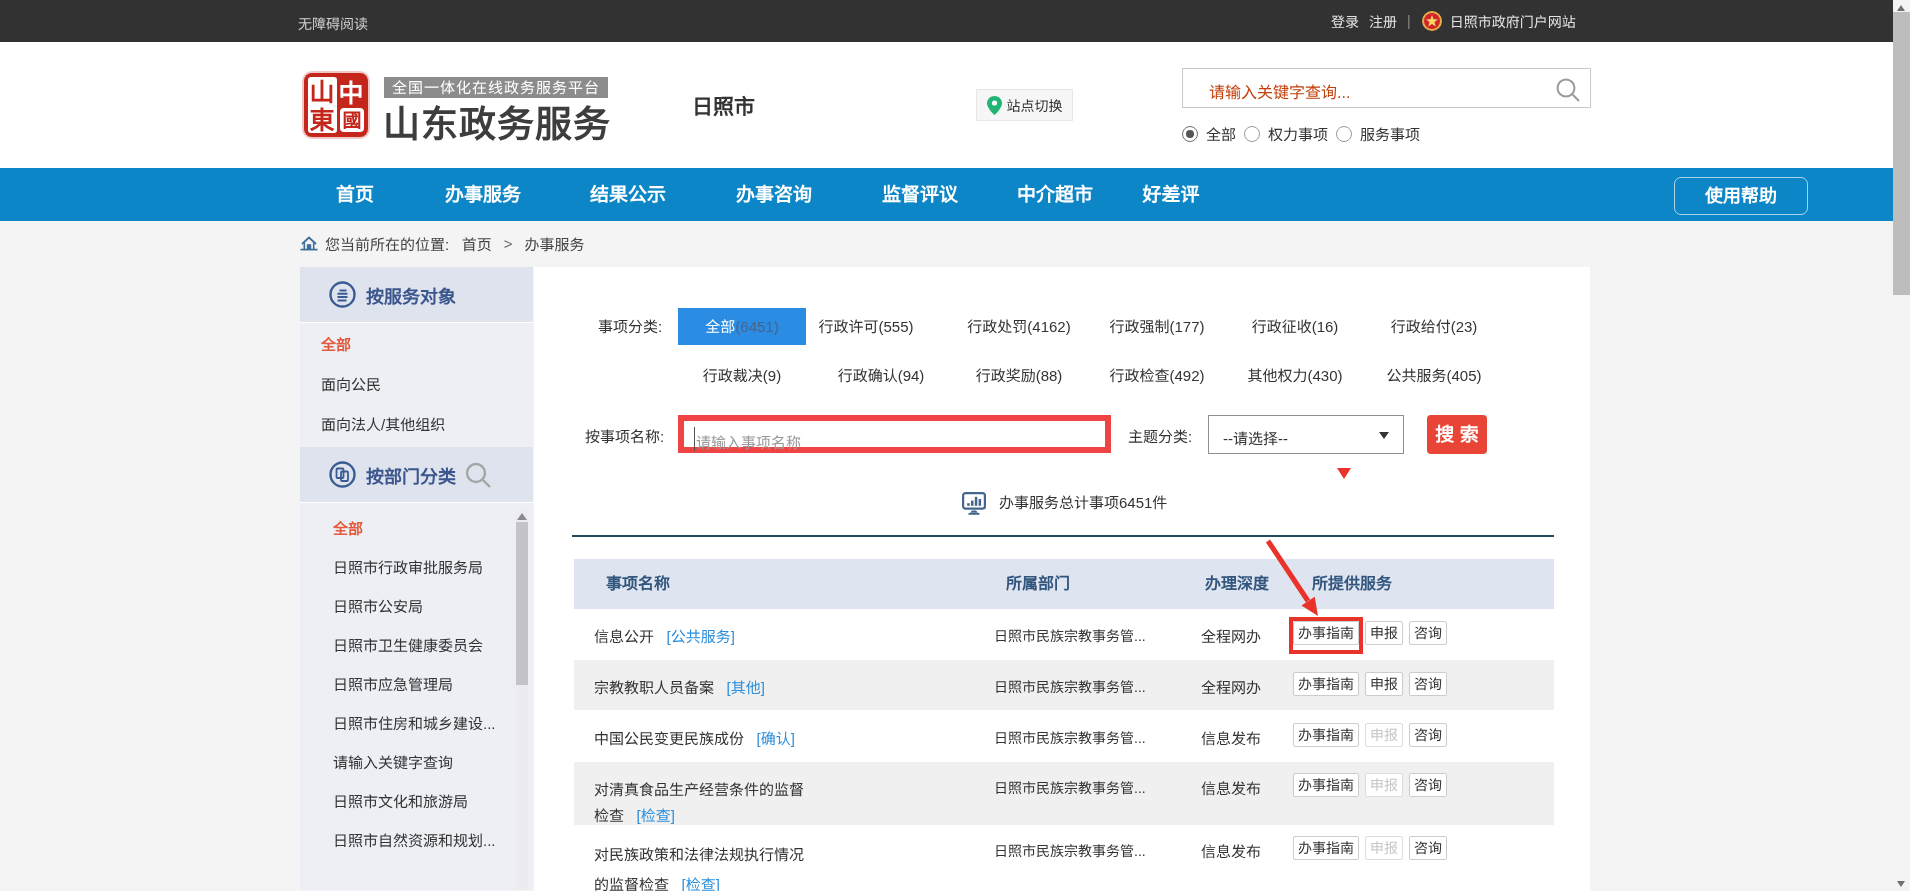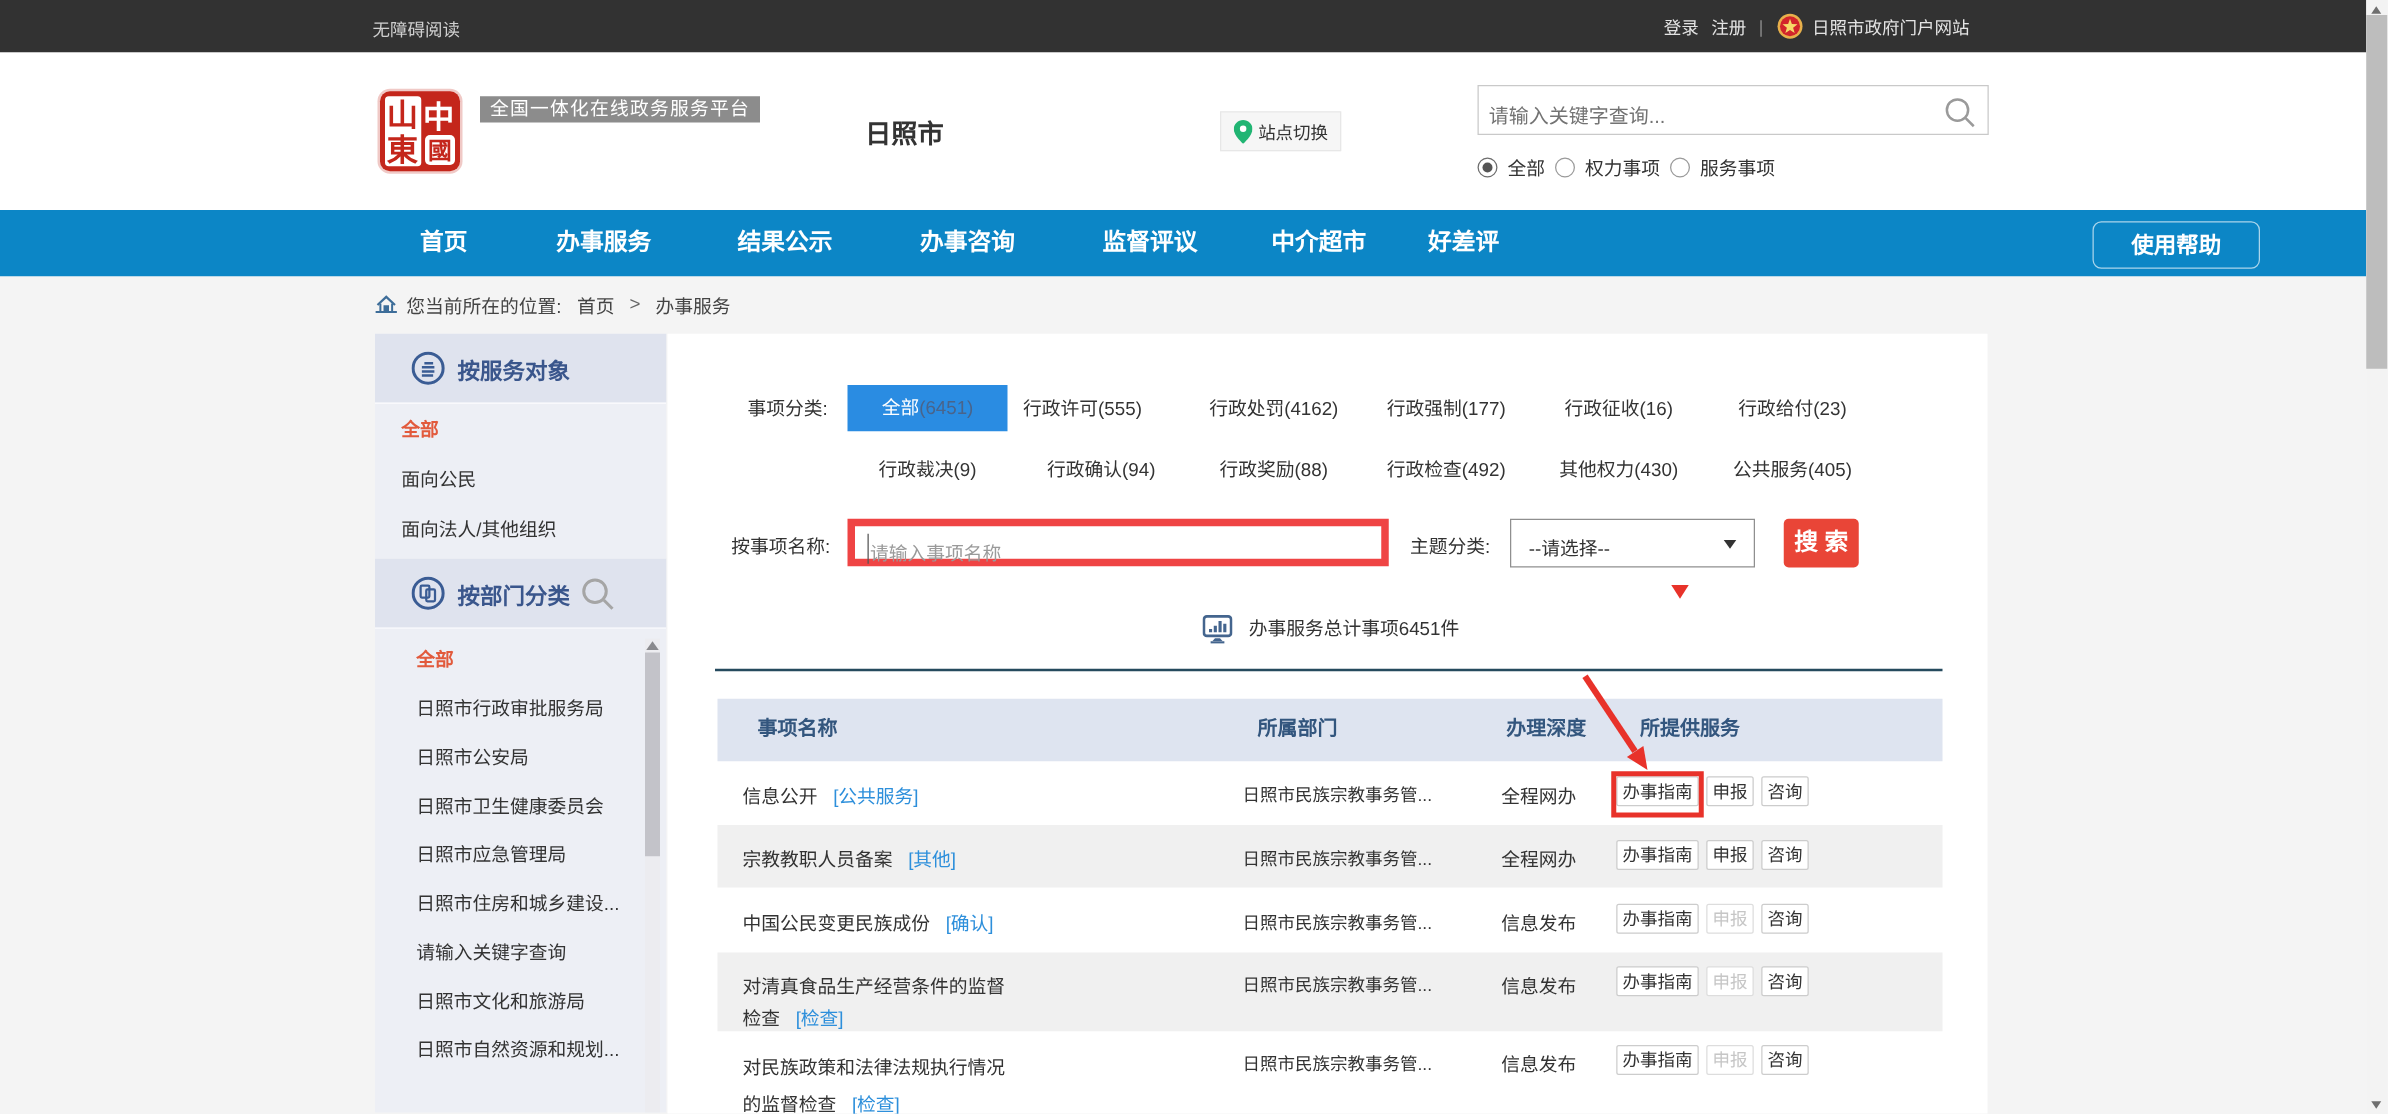--- a/index.html
+++ b/index.html
@@ -14,21 +14,21 @@
 #topbar .rgt span { margin-left:0; margin-right:10px; } #topbar .sep { margin:0 16px 0 9px; }
 #topbar .sep { color:#8a8a8a; }
 
 #header { left:0; top:42px; width:1893px; height:126px; background:#fff; }
 #seal { left:301px; top:28px; width:70px; height:70px; }
 #plat { left:384px; top:35px; width:224px; height:21px; background:#8c8c8c; color:#fff; font-size:15px; text-align:center; line-height:21px; letter-spacing:1px; }
 #bigname { left:383px; top:52px; width:230px; color:#3d3d3d; font-size:37px; font-weight:bold; letter-spacing:1px; white-space:nowrap; }
 #cityname { left:692px; top:48px; font-size:21px; font-weight:bold; color:#333; }
 #sitebtn { left:976px; top:47px; width:97px; height:32px; background:#f6f6f6; border:1px solid #e7e7e7; font-size:14px; color:#333; display:flex; align-items:center; justify-content:center; gap:5px; }
 #searchbox { left:1182px; top:26px; width:409px; height:40px; background:#fff; border:1px solid #c9c9c9; }
-#searchbox .ph { position:absolute; left:8px; top:10px; color:#737373; font-size:16px; }
+#searchbox .ph { position:absolute; left:26px; top:10px; color:#c2410c; font-size:16px; }
 #searchbox svg { position:absolute; right:9px; top:8px; }
 #radios { left:1182px; top:81px; font-size:15px; color:#333; display:flex; align-items:center; }
 .radio { width:16px; height:16px; border-radius:50%; border:1px solid #9a9a9a; background:#fff; display:inline-block; position:relative; margin-right:8px; }
 .radio.on { border-color:#6d6d6d; }
 .radio.on::after { content:""; position:absolute; left:3px; top:3px; width:8px; height:8px; border-radius:50%; background:#555; }
 #radios label { margin-right:8px; display:flex; align-items:center; }
 
 #nav { left:0; top:168px; width:1893px; height:53px; background:#0c86c6; color:#fff; }
 #nav .it { position:absolute; top:0; height:53px; line-height:53px; font-size:19px; font-weight:bold; transform:translateX(-50%); white-space:nowrap; }
 #helpbtn { position:absolute; left:1674px; top:9px; width:134px; height:38px; border:1px solid rgba(255,255,255,.65); border-radius:7px; text-align:center; line-height:36px; font-size:18px; font-weight:bold; }
@@ -113,20 +113,21 @@
     <rect x="1" y="1" width="68" height="68" rx="10" fill="#c4261b" opacity=".25"></rect>
     <rect x="3" y="3" width="64" height="64" rx="8" fill="#c4261b"></rect>
     <rect x="7" y="7" width="29" height="56" rx="3" fill="#fff"></rect>
     <text x="21" y="31" font-size="25" font-weight="bold" fill="#c4261b" text-anchor="middle">山</text>
     <text x="21" y="59" font-size="25" font-weight="bold" fill="#c4261b" text-anchor="middle">東</text>
     <text x="50" y="32" font-size="25" font-weight="bold" fill="#fff" text-anchor="middle">中</text>
     <rect x="39" y="38" width="24" height="24" rx="4" fill="#fff"></rect>
     <text x="51" y="57" font-size="19" font-weight="bold" fill="#c4261b" text-anchor="middle">國</text>
   </svg>
   <div class="abs" id="plat">全国一体化在线政务服务平台</div>
+  <div class="abs" id="bigname">山东政务服务</div>
   <div class="abs" id="cityname">日照市</div>
   <div class="abs" id="sitebtn"><svg width="15" height="19" viewBox="0 0 15 19">
         <path d="M7.5 0C3.4 0 0 3.2 0 7.2 0 12.6 7.5 19 7.5 19S15 12.6 15 7.2C15 3.2 11.6 0 7.5 0z" fill="#21b573"></path>
         <circle cx="7.5" cy="7" r="2.6" fill="#fff"></circle>
       </svg>站点切换</div>
   <div class="abs" id="searchbox">
     <span class="ph">请输入关键字查询...</span>
     <svg width="26" height="26" viewBox="0 0 26 26">
         <circle cx="11" cy="11" r="8.5" fill="none" stroke="#9a9a9a" stroke-width="2"></circle>
         <line x1="17.5" y1="17.5" x2="24" y2="24" stroke="#9a9a9a" stroke-width="2"></line>

